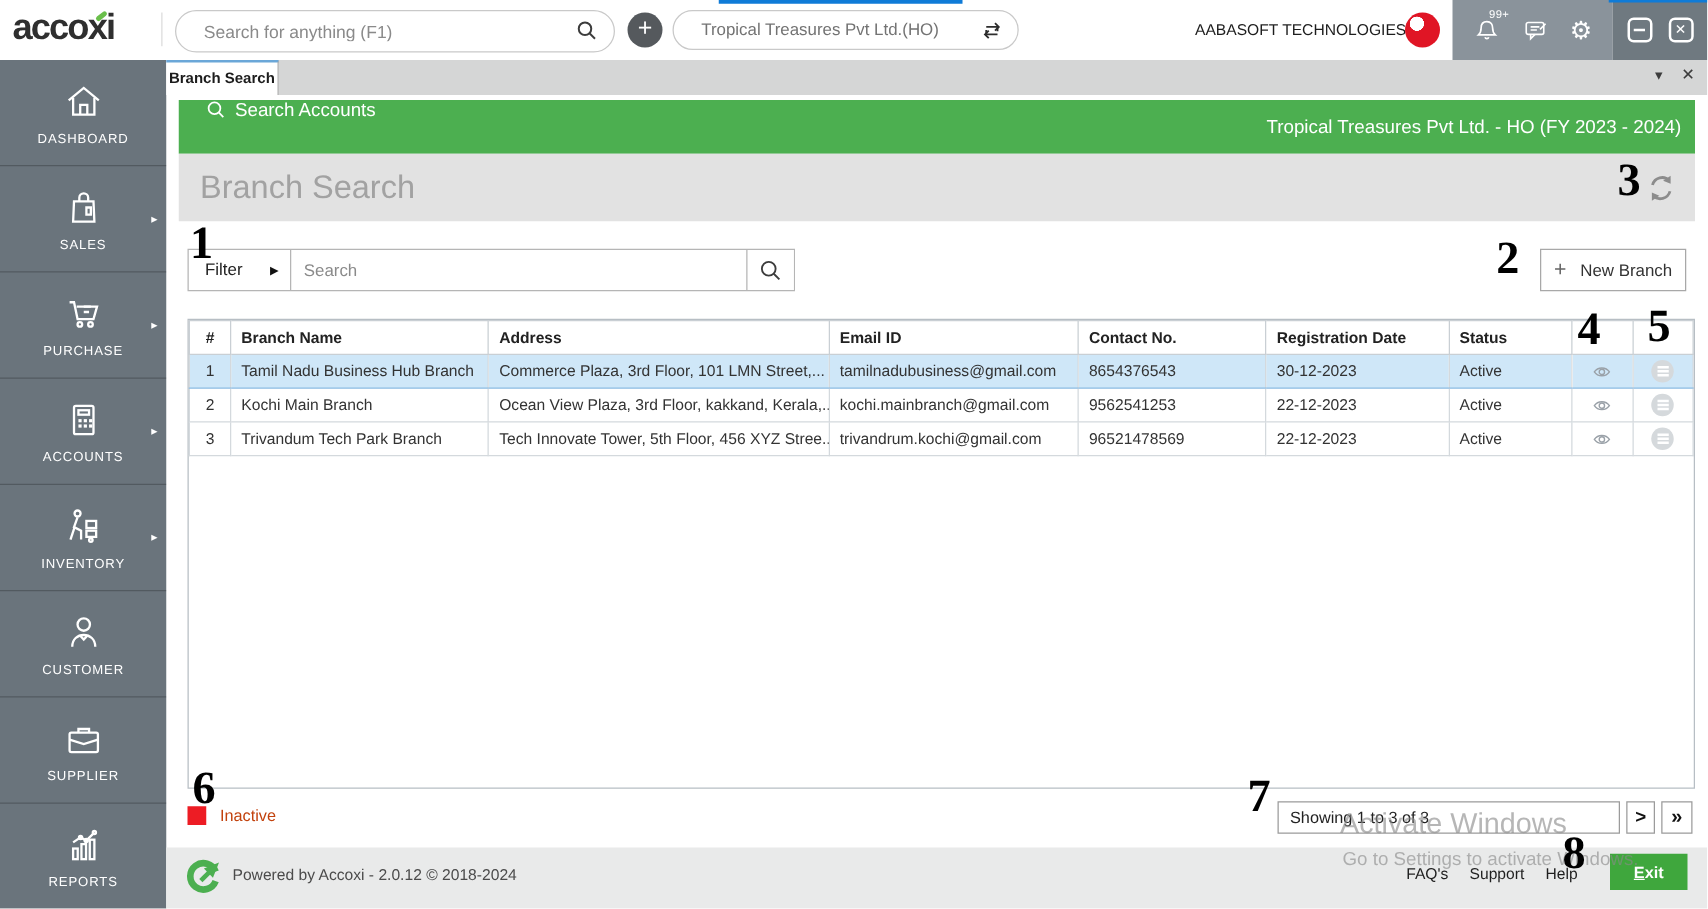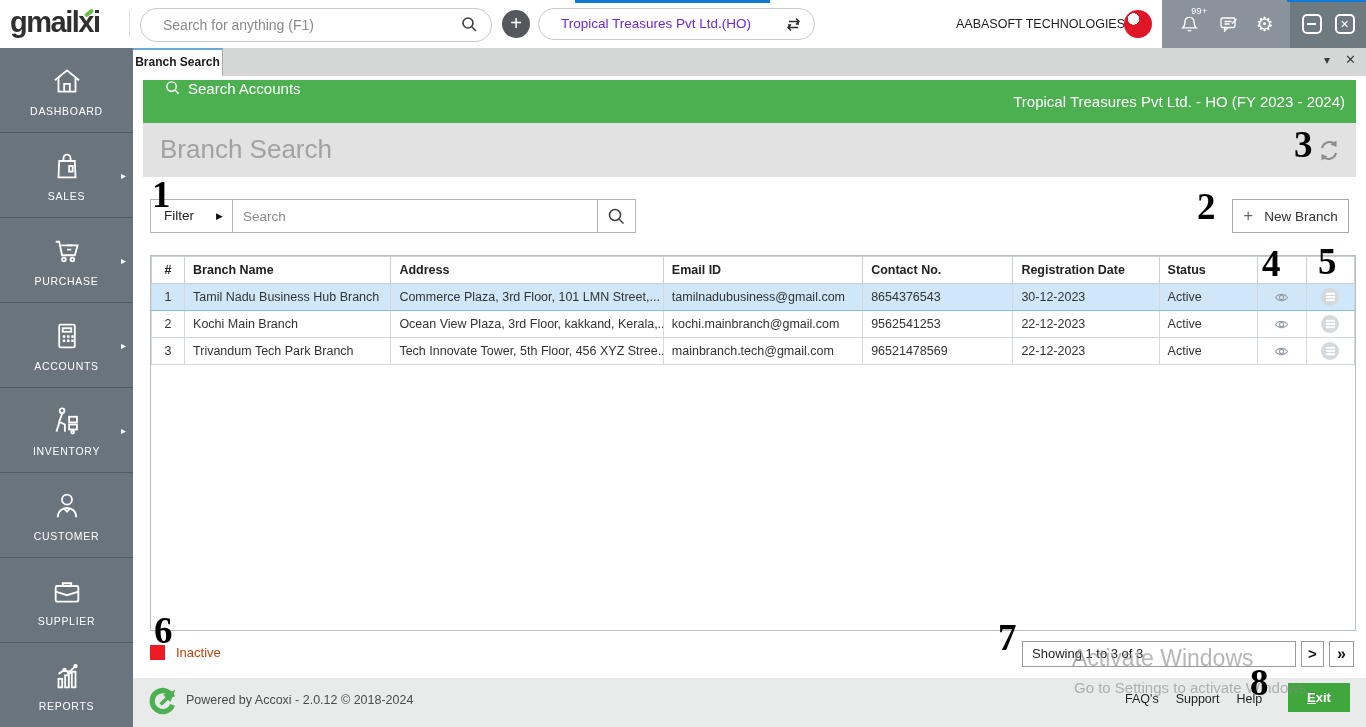--- a/index.html
+++ b/index.html
@@ -14,21 +14,21 @@
                    right:-1px;top:5px;transform:rotate(-38deg);border-radius:2px;}
   .logo-sep{position:absolute;left:129px;top:10px;width:1px;height:27px;background:#dcdcdc;}
   .gsearch{position:absolute;left:140px;top:8px;width:350px;height:32px;border:1px solid #c9c9c9;border-radius:17px;background:#fff;}
   .gsearch input{position:absolute;left:0;top:0;width:100%;height:100%;border:none;outline:none;background:transparent;
                  padding:0 42px 0 22px;font-size:14px;color:#444;font-family:inherit;box-sizing:border-box;}
   .gsearch input::placeholder{color:#8a8a8a;}
   .gsearch .magwrap{position:absolute;right:13px;top:7px;}
   .plus-btn{position:absolute;left:502px;top:10px;width:28px;height:28px;border-radius:50%;background:#55595d;
             color:#fff;font-size:20px;line-height:26px;text-align:center;cursor:pointer;}
   .company-pill{position:absolute;left:538px;top:8px;width:277px;height:32px;border:1px solid #c9c9c9;border-radius:17px;
-                font-size:13.5px;color:#6d28d9;line-height:30px;padding-left:22px;box-sizing:border-box;background:#fff;}
+                font-size:13.5px;color:#737373;line-height:30px;padding-left:22px;box-sizing:border-box;background:#fff;}
   .company-pill .swapwrap{position:absolute;right:11px;top:6px;}
   .account{position:absolute;left:956px;top:0;height:48px;display:flex;align-items:center;gap:6px;
            font-size:12.5px;color:#1d1d1d;}
   .account .acaret{font-size:9px;color:#1d1d1d;}
   .org-logo{position:absolute;left:1124px;top:10px;width:28px;height:28px;border-radius:50%;
             background:radial-gradient(circle at 34% 32%, #ffffff 0 21%, #e01525 22%);}
   .icon-tray{position:absolute;left:1162px;top:0;width:128px;height:48px;background:#8a939b;
              display:flex;align-items:center;justify-content:space-evenly;}
   .bellwrap{position:relative;text-align:right;}
   .badge{position:absolute;top:-7px;left:13px;font-size:9px;color:#fff;letter-spacing:.3px;}
@@ -126,21 +126,21 @@
   .a7{left:998px;top:619px;} .a8{left:1250px;top:664px;}
 
   svg{display:block;}
 </style>
 </head>
 <body>
 
 <div class="screen">
 
   <div class="topbar">
-    <div class="logo"><span>gmail</span><span class="lx">x</span><span>i</span></div>
+    <div class="logo"><span>acco</span><span class="lx">x</span><span>i</span></div>
     <div class="logo-sep"></div>
 
     <div class="gsearch">
       <input type="text" placeholder="Search for anything (F1)" style="">
       <span class="magwrap">
         <svg width="17" height="17" viewBox="0 0 17 17">
             <circle cx="7" cy="7" r="5" fill="none" stroke="#3c3c3c" stroke-width="1.6"></circle>
             <line x1="10.8" y1="10.8" x2="15" y2="15" stroke="#3c3c3c" stroke-width="1.6"></line>
           </svg>
       </span>
@@ -382,21 +382,21 @@
           <td class="c-ico"><span class="eye"><svg width="17" height="13" viewBox="0 0 16 14" fill="none" stroke="#9aa1a8" stroke-width="1.2">
                   <path d="M1.5 7 C4.5 2.5 11.5 2.5 14.5 7 C11.5 11.5 4.5 11.5 1.5 7 Z"></path>
                   <circle cx="8" cy="7" r="2.3"></circle>
                 </svg></span></td>
           <td class="c-ico"><span class="menu-dot"></span></td>
         </tr>
         <tr>
           <td class="c-num">3</td>
           <td>Trivandum Tech Park Branch</td>
           <td>Tech Innovate Tower, 5th Floor, 456 XYZ Stree...</td>
-          <td>mainbranch.tech@gmail.com</td>
+          <td>trivandrum.kochi@gmail.com</td>
           <td>96521478569</td>
           <td>22-12-2023</td>
           <td>Active</td>
           <td class="c-ico"><span class="eye"><svg width="17" height="13" viewBox="0 0 16 14" fill="none" stroke="#9aa1a8" stroke-width="1.2">
                   <path d="M1.5 7 C4.5 2.5 11.5 2.5 14.5 7 C11.5 11.5 4.5 11.5 1.5 7 Z"></path>
                   <circle cx="8" cy="7" r="2.3"></circle>
                 </svg></span></td>
           <td class="c-ico"><span class="menu-dot"></span></td>
         </tr>
       </tbody>

